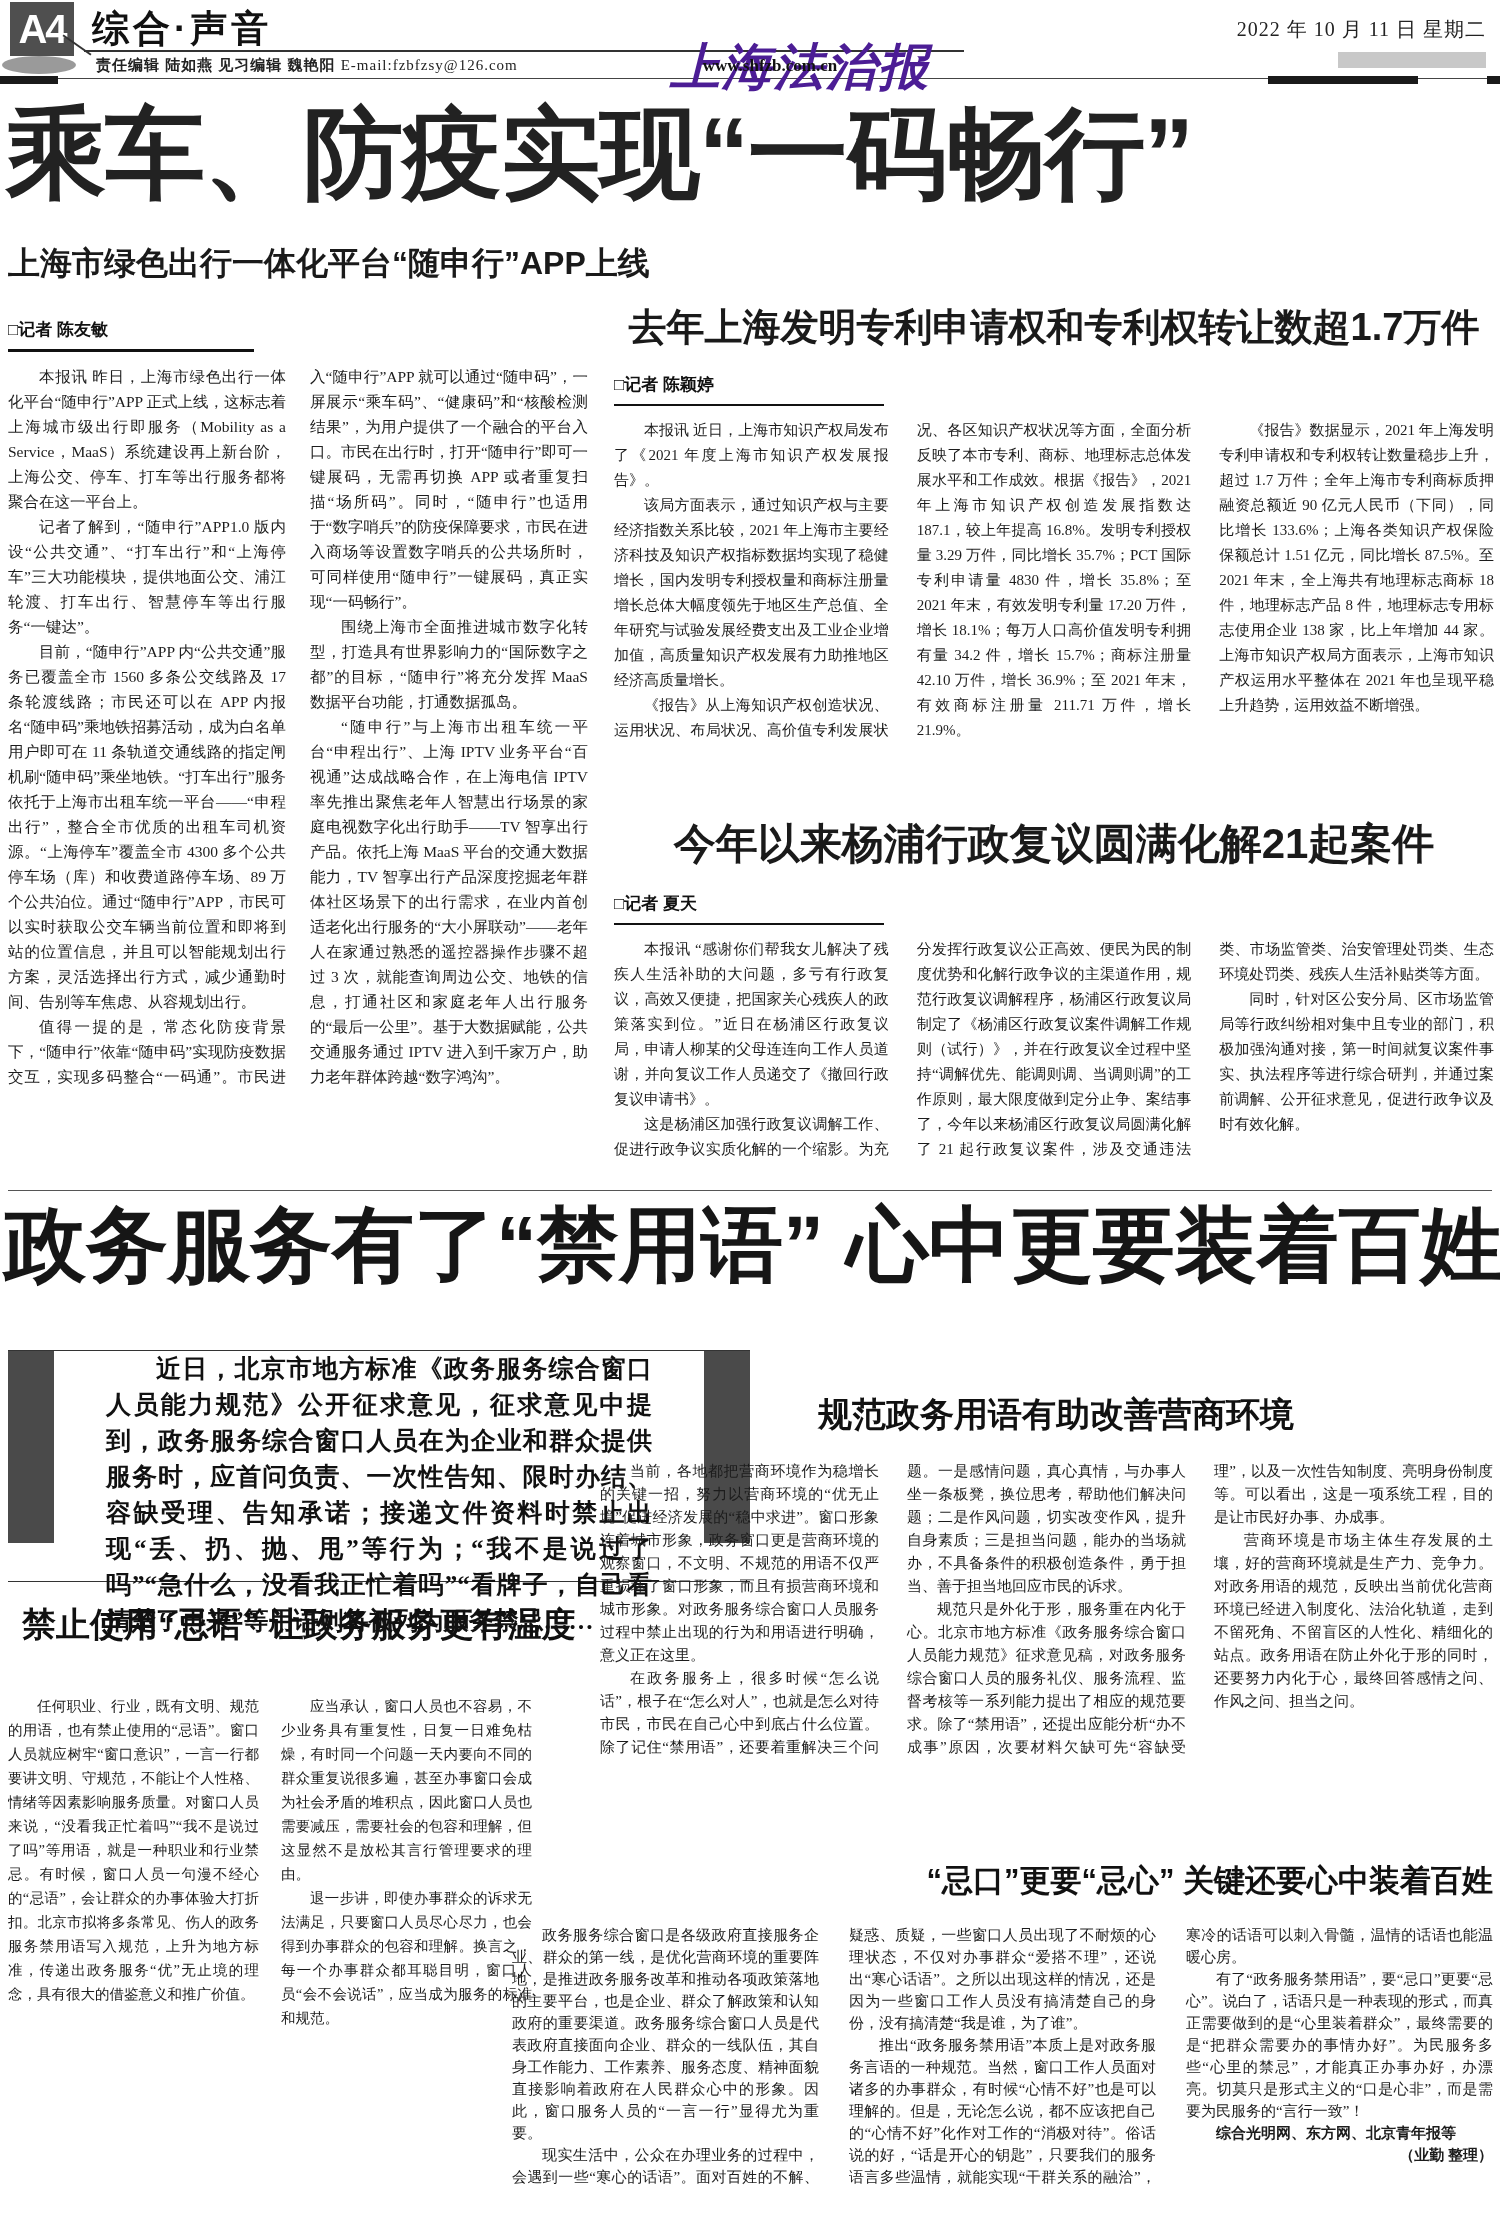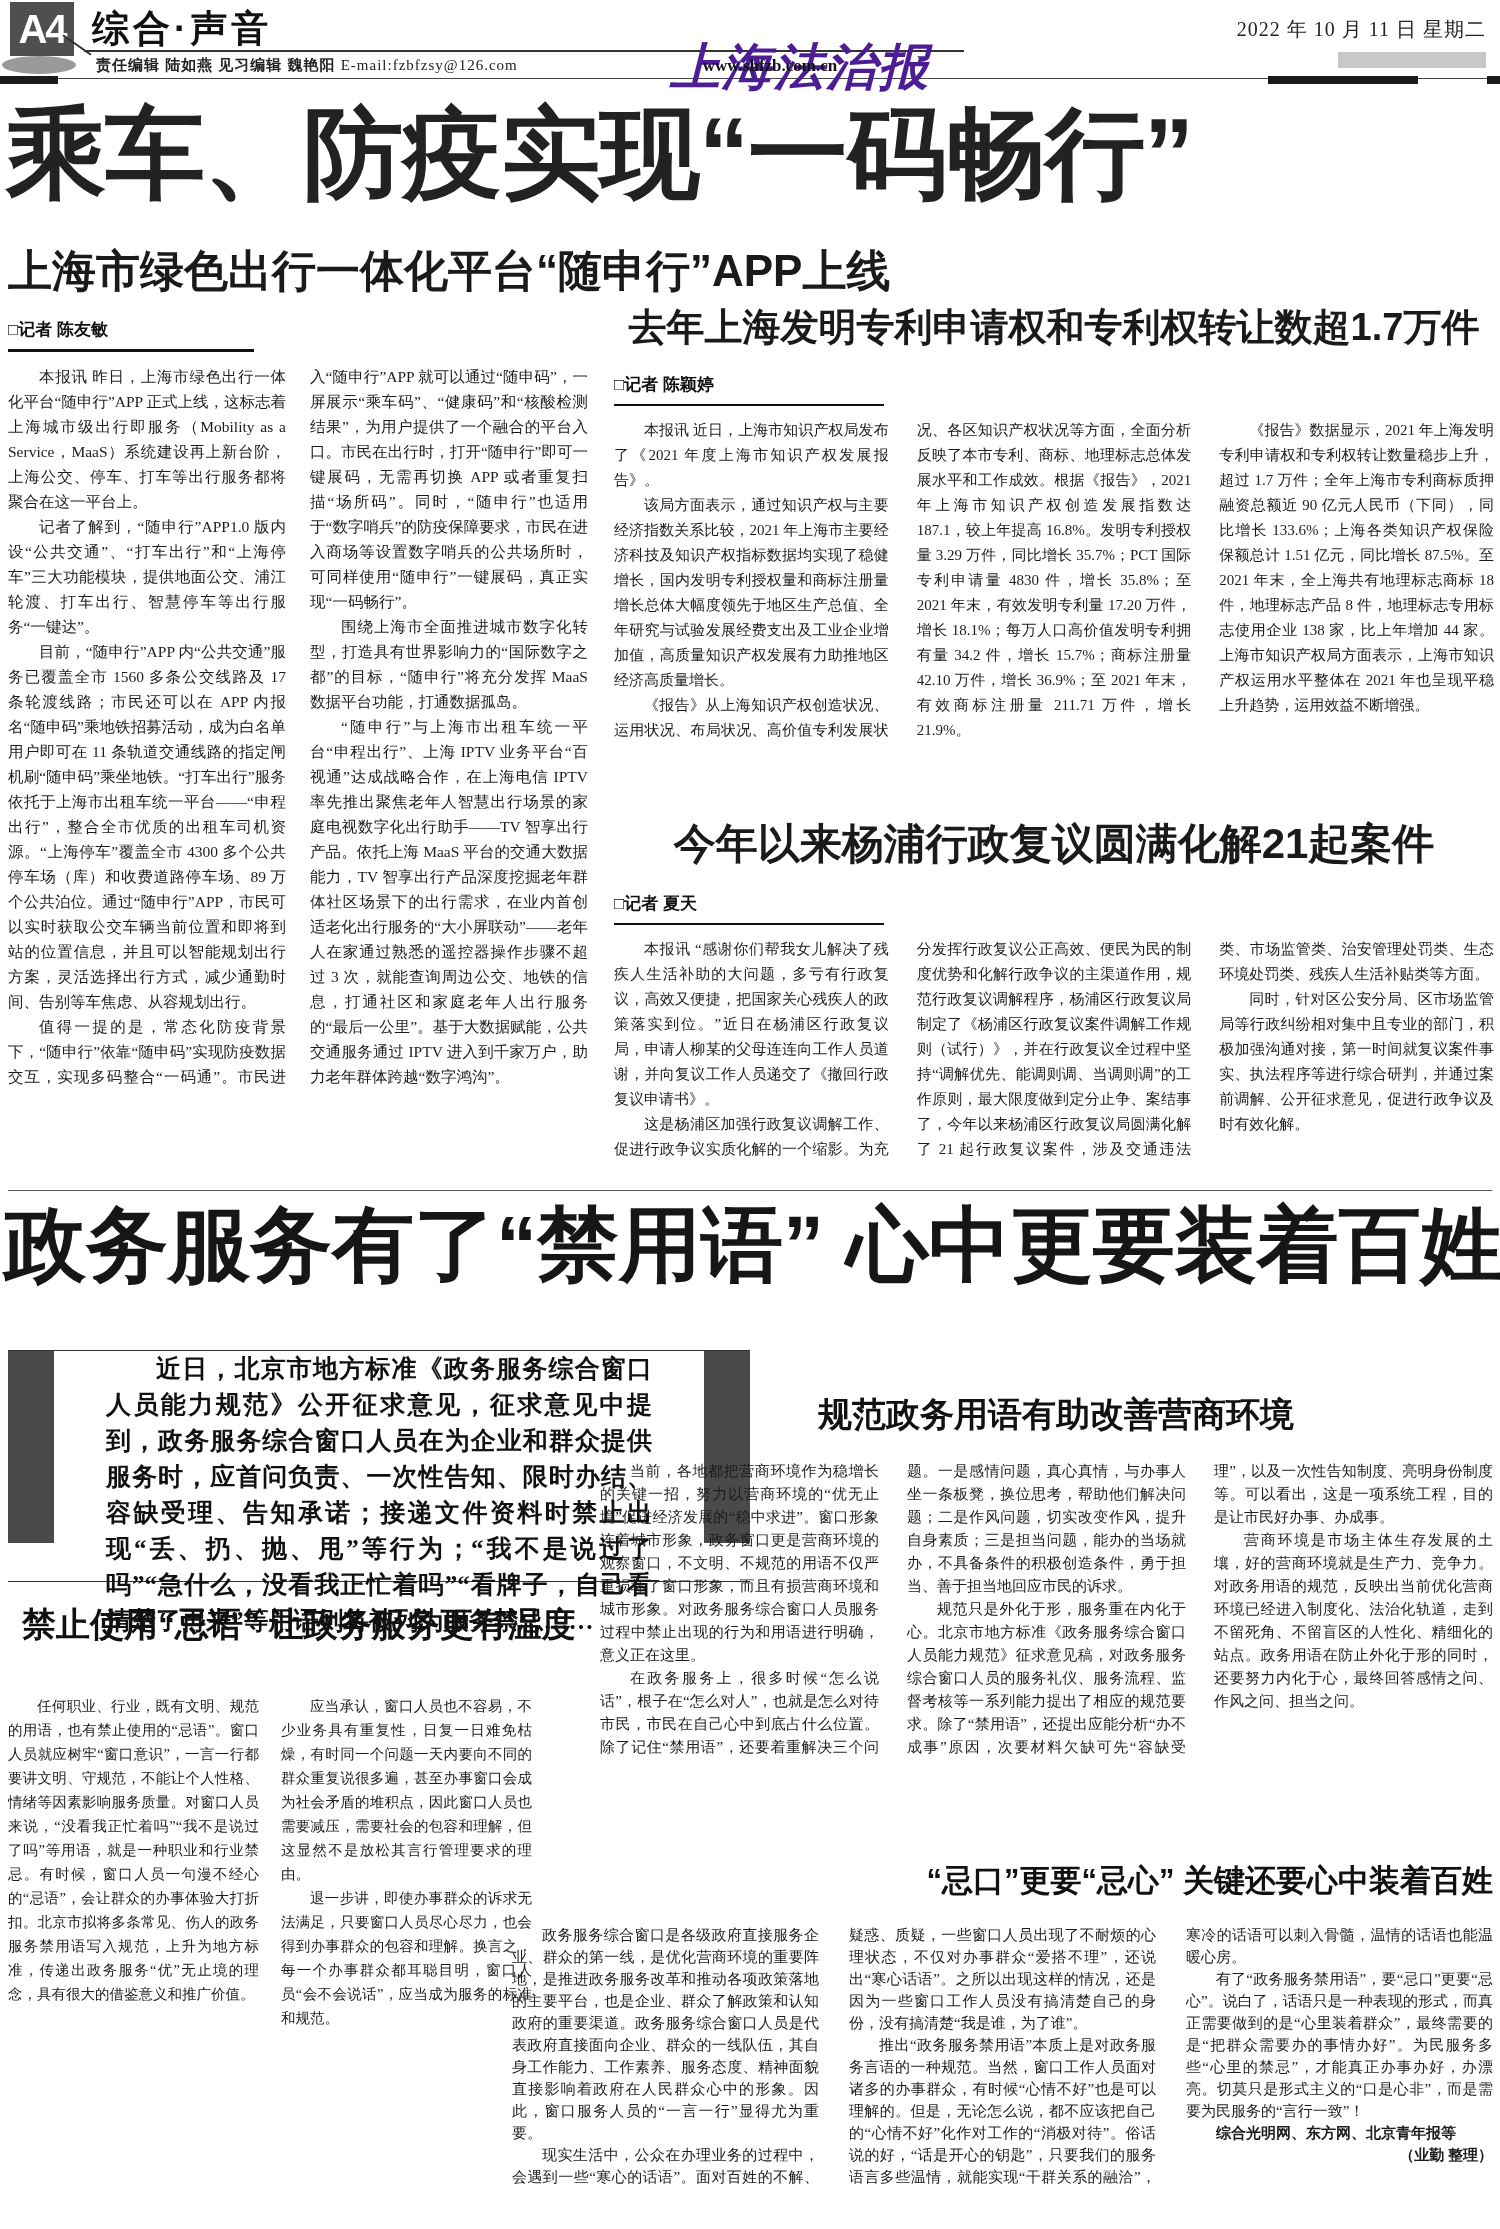--- a/index.html
+++ b/index.html
@@ -27,21 +27,21 @@
   .editors .email{font-weight:normal;font-family:"Liberation Serif","DejaVu Serif",serif;}
   .paper-name{position:absolute;left:610px;top:2px;width:320px;text-align:right;font-size:50px;font-weight:900;
     font-style:italic;letter-spacing:2px;color:#4c1d95;margin-top:32px;}
   .website{position:absolute;left:610px;top:56px;width:320px;text-align:center;font-size:17px;font-weight:bold;color:#111;}
   .date-line{position:absolute;right:14px;top:16px;font-size:20px;color:#222;letter-spacing:1px;}
   .date-bar{position:absolute;right:14px;top:52px;width:148px;height:16px;background:#c8c8c8;}
 
   
   .headline1{position:absolute;left:6px;top:84px;width:1488px;font-size:100px;line-height:1.38;
     font-weight:900;color:#222;letter-spacing:-1px;white-space:nowrap;}
-  .subhead1{position:absolute;left:8px;top:242px;width:1100px;font-size:44px;font-weight:900;color:#1a1a1a;white-space:nowrap;}
+  .subhead1{position:absolute;left:8px;top:242px;width:1100px;font-size:32px;font-weight:900;color:#1a1a1a;white-space:nowrap;}
 
   .byline{font-family:"Liberation Sans","DejaVu Sans",sans-serif;font-size:17px;font-weight:bold;color:#111;
     padding-bottom:8px;border-bottom:3px solid #111;display:inline-block;min-width:246px;margin-bottom:12px;}
   .byline.thin{border-bottom-width:2px;min-width:270px;}
 
   .art1{position:absolute;left:8px;top:318px;width:580px;height:872px;overflow:hidden;}
   .art1 .cols{column-count:2;column-gap:24px;height:822px;overflow:hidden;}
   .art1 .para{font-size:15.5px;line-height:25px;}
 
   .art2{position:absolute;left:614px;top:302px;width:880px;height:516px;overflow:hidden;}

